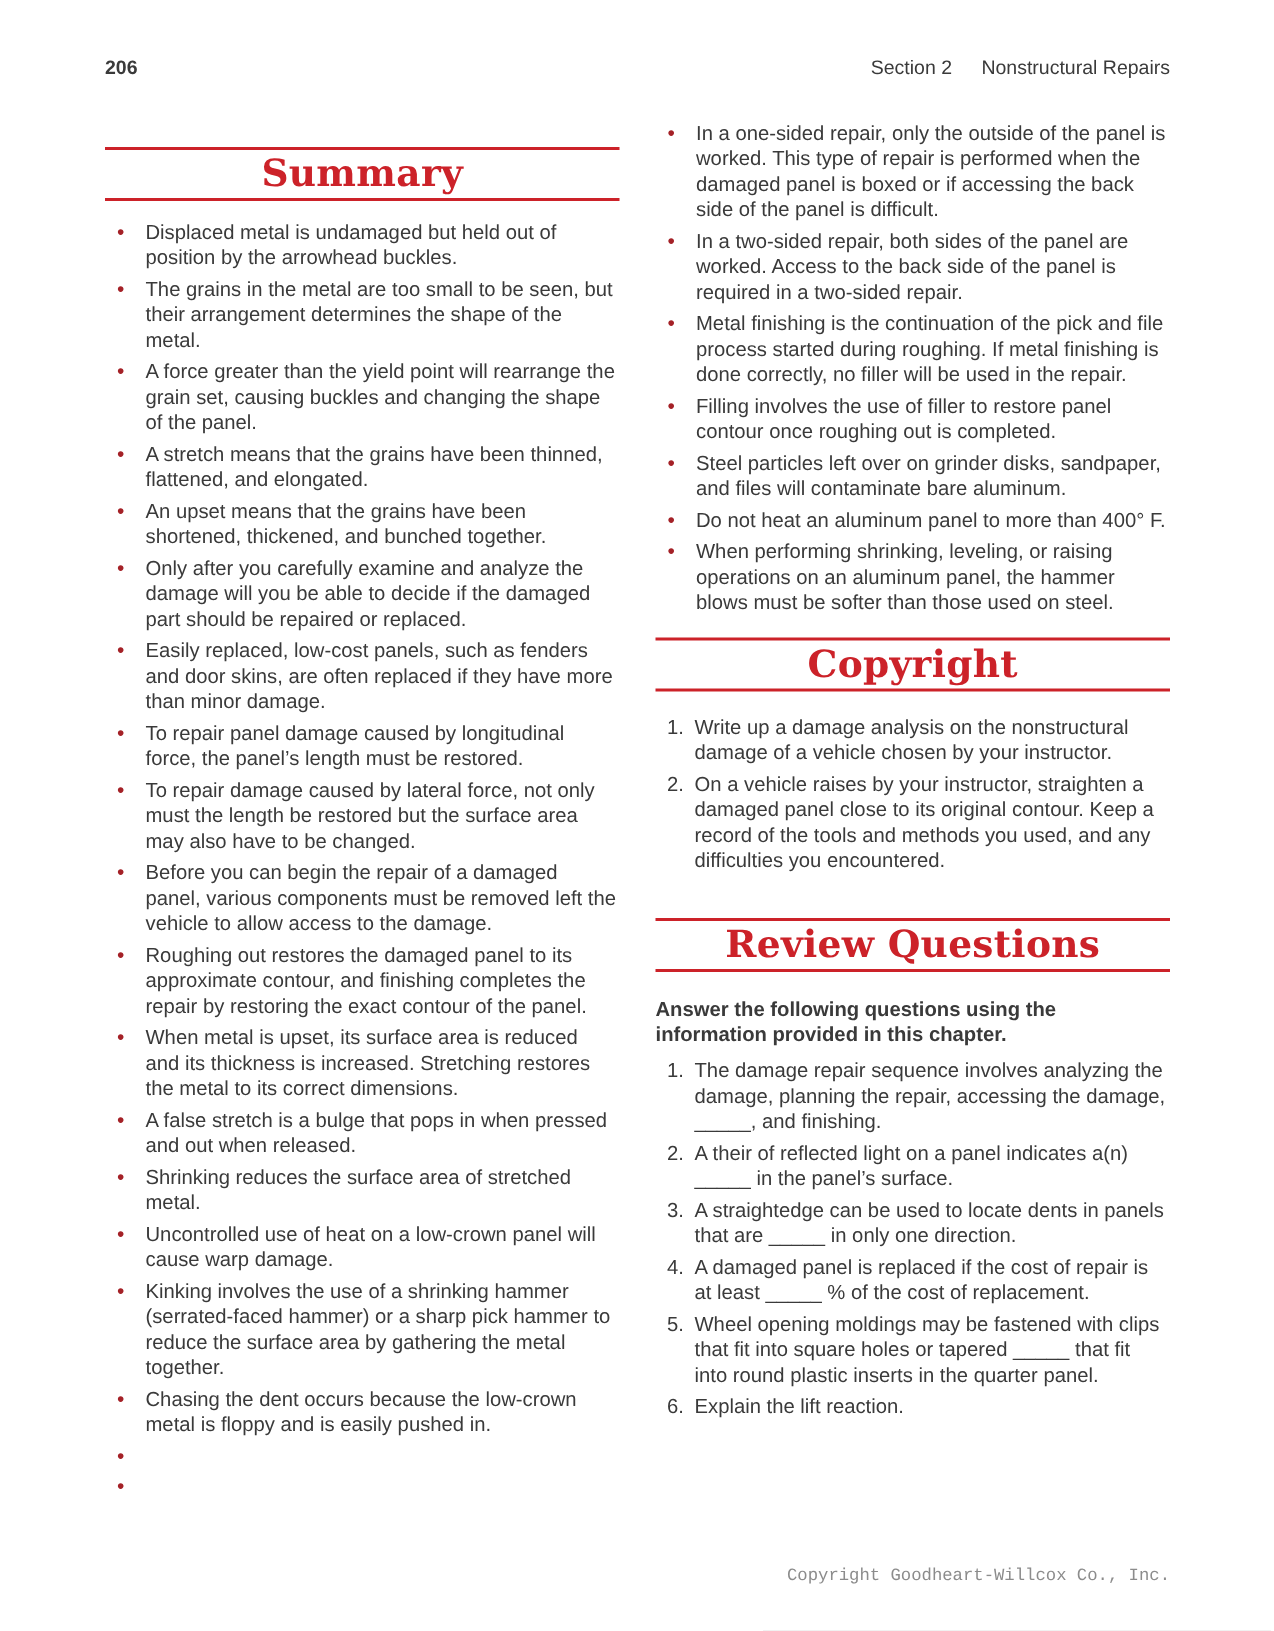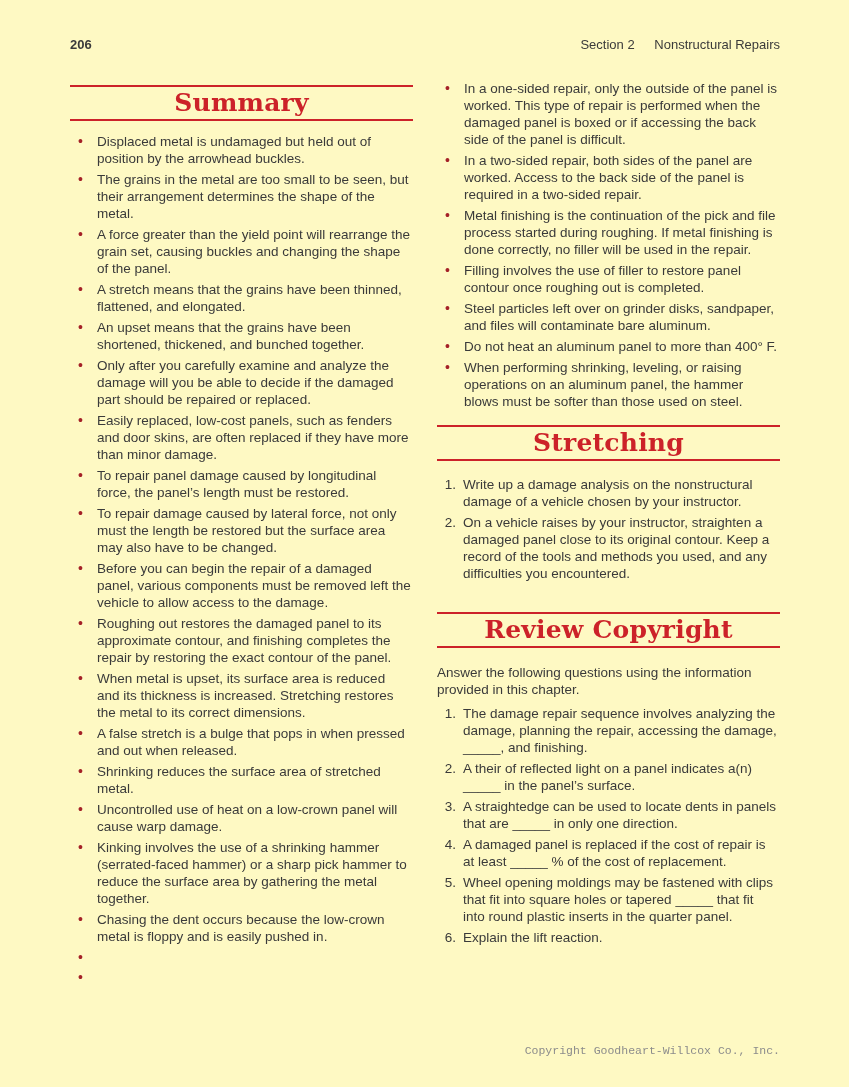--- a/index.html
+++ b/index.html
@@ -1,19 +1,19 @@
 <!DOCTYPE html>
 <html><head>
 <meta charset="utf-8">
 <style>
   html,body{margin:0;padding:0;background:#e8e8e8;}
   .page{
     position:relative;
     width:849px;height:1087px;
-    background:#fef9c3;
+    background:#ffffff;
     font-family:"Liberation Sans",sans-serif;
     color:#3a3a3a;
     box-sizing:border-box;
     padding:38px 69px 0 70px;
     overflow:hidden;
   }
   
   .pagehead{
     display:flex;justify-content:space-between;align-items:baseline;
     font-size:13px;line-height:13px;
@@ -34,39 +34,39 @@
   }
   .heading-block h2{
     margin:0;padding:0;
     font-family:"DejaVu Serif",serif;
     font-weight:bold;
     font-size:25px;line-height:30px;
     color:#cc2229;
     text-align:center;
     letter-spacing:.2px;
   }
-  .col-left .heading-block{margin-top:5px;}
+  .col-left .heading-block{margin-top:18px;}
   .heading-activities{margin-top:15px;margin-bottom:15px;}
   .heading-review{margin-top:30px;margin-bottom:12px;}
   
   .li{display:flex;margin-bottom:4px;font-size:13.5px;line-height:17px;}
   .bullet{
     flex:none;width:19px;margin-left:8px;
     color:#a42127;font-size:14px;line-height:16px;
   }
   .num{
     flex:none;width:19px;text-align:right;
     font-size:13.5px;line-height:17px;
   }
   .numlist .li-text{padding-left:7px;}
   .li-text{display:block;padding-right:2px;}
   
   .intro{
     margin:16px 0 7px 0;
-    font-size:13.5px;line-height:17px;
+    font-size:13.5px;line-height:17px;font-weight:bold;
   }
   
   .pagefoot{
     position:absolute;right:69px;bottom:30px;
     font-size:11.5px;line-height:12px;color:#8c8c8c;font-family:Liberation Mono, monospace;
   }
 </style>
 </head>
 <body>
 
@@ -190,35 +190,35 @@
             <span class="bullet">•</span>
             <span class="li-text">Do not heat an aluminum panel to more than 400° F.</span>
           </div>
           <div class="li">
             <span class="bullet">•</span>
             <span class="li-text">When performing shrinking, leveling, or raising operations on an aluminum panel, the hammer blows must be softer than those used on steel.</span>
           </div>
         </div>
 
       <div class="heading-block heading-activities">
-        <h2>Stretching</h2>
+        <h2>Copyright</h2>
       </div>
       <div class="numlist">
           <div class="li">
             <span class="num">1.</span>
             <span class="li-text">Write up a damage analysis on the nonstructural damage of a vehicle chosen by your instructor.</span>
           </div>
           <div class="li">
             <span class="num">2.</span>
             <span class="li-text">On a vehicle raises by your instructor, straighten a damaged panel close to its original contour. Keep a record of the tools and methods you used, and any difficulties you encountered.</span>
           </div>
         </div>
 
       <div class="heading-block heading-review">
-        <h2>Review Copyright</h2>
+        <h2>Review Questions</h2>
       </div>
       <p class="intro">Answer the following questions using the information provided in this chapter.</p>
       <div class="numlist">
           <div class="li">
             <span class="num">1.</span>
             <span class="li-text">The damage repair sequence involves analyzing the damage, planning the repair, accessing the damage, _____, and finishing.</span>
           </div>
           <div class="li">
             <span class="num">2.</span>
             <span class="li-text">A their of reflected light on a panel indicates a(n) _____ in the panel’s surface.</span>

